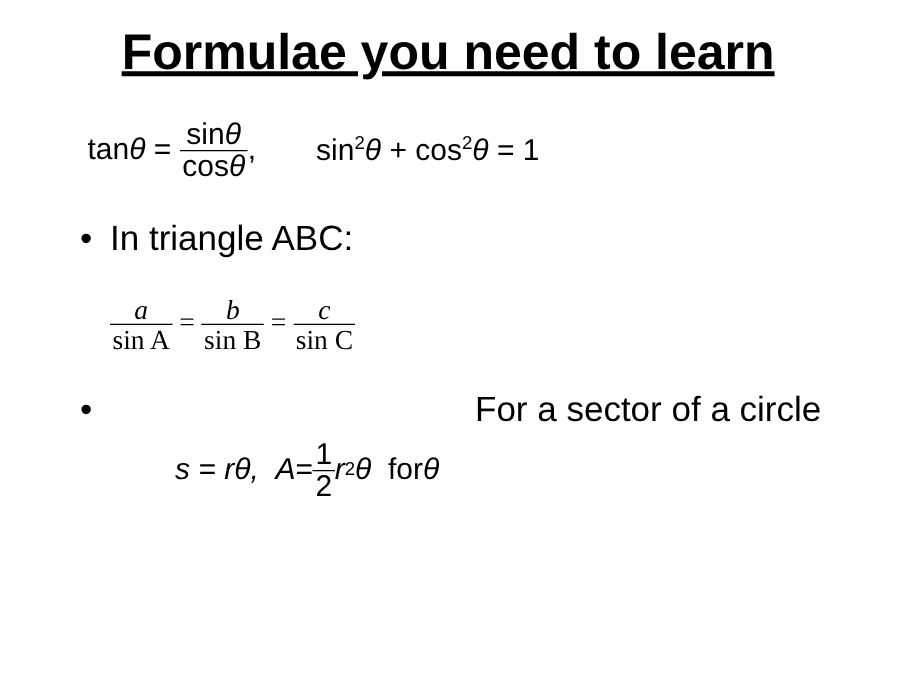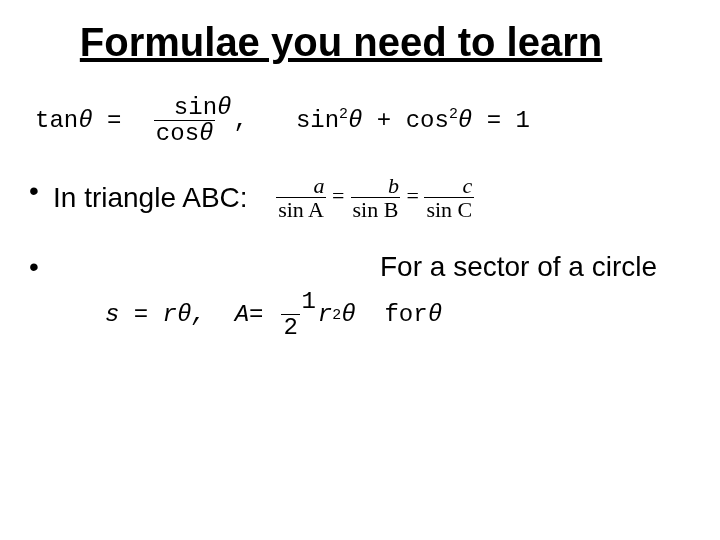--- a/index.html
+++ b/index.html
@@ -8,54 +8,54 @@
     width: 720px;
     height: 540px;
     background: #ffffff;
     font-family: Arial, Helvetica, sans-serif;
     color: #000;
     box-sizing: border-box;
   }
   .slide {
     width: 707px;
     height: 540px;
-    padding: 20px 50px 20px 25px;
+    padding: 20px 50px 20px 60px;
     box-sizing: border-box;
     position: relative;
   }
   .title {
     font-size: 40px;
     text-decoration: underline;
     margin: 0 0 30px 0;
     text-align: center;
     letter-spacing: 0;
   }
   .formula-row-1 {
     display: flex;
     align-items: center;
     gap: 48px;
     margin-left: 10px;
     margin-bottom: 28px;
   }
   .math {
-    font-family: Liberation Mono, monospace;
+    font-family: Liberation Sans, sans-serif;
     font-size: 24px;
   }
   .math-sm {
     font-family: "Times New Roman", Times, serif;
     font-size: 22px;
   }
   .frac {
     display: inline-flex;
     flex-direction: column;
     align-items: center;
     vertical-align: middle;
     line-height: 1.05;
   }
-  .frac .num { padding: 0 2px; margin-left: 36px; }
+  .frac .num { padding: 0 2px; }
   .frac .den { border-top: 1.2px solid #000; padding: 0 2px; }
   .bullets {
     list-style: none;
     padding: 0;
     margin: 0;
     font-size: 28px;
   }
   .bullets li {
     position: relative;
     padding-left: 28px;
@@ -64,22 +64,23 @@
   }
   .bullets li::before {
     content: "•";
     position: absolute;
     left: 4px;
     top: 0;
     font-size: 28px;
   }
   .li-row {
     display: flex;
-    align-items: center;
+    align-items: flex-start;
     gap: 28px;
+    flex-direction: column;
   }
   sup { font-size: 0.62em; vertical-align: super; line-height: 0; }
   .sector-row {
     display: flex;
     align-items: center;
     margin-left: 80px;
     margin-top: -6px;
   }
   .ital { font-style: italic; }
   .theta { font-style: italic; }

